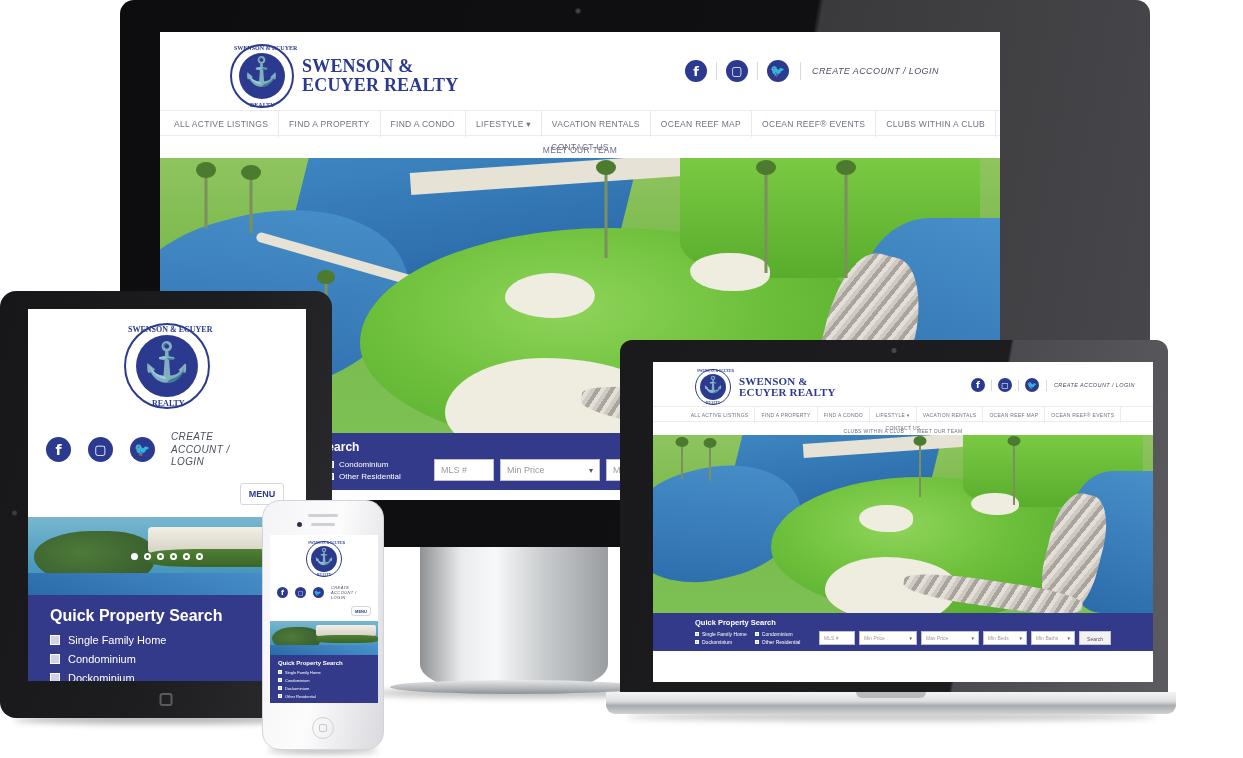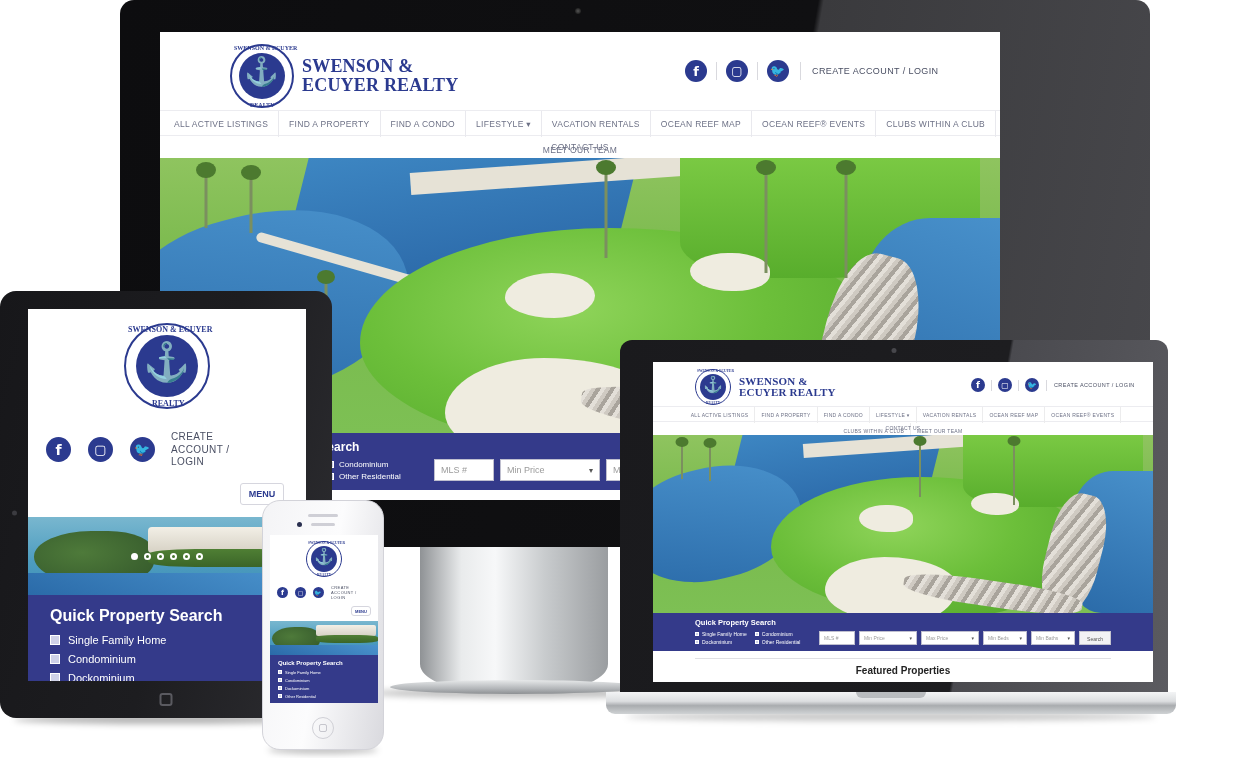--- a/index.html
+++ b/index.html
@@ -31,21 +31,21 @@
     font-family:"Liberation Serif", serif; font-weight:700; color:#2b3a8f;
     line-height:1.04; letter-spacing:.2px;
   }
   .social-row { display:flex; align-items:center; }
   .soc {
     border-radius:50%; background:#2b3a8f; color:#fff;
     display:flex; align-items:center; justify-content:center;
     font-family:"DejaVu Sans", sans-serif; font-weight:700;
   }
   .soc-div { background:#d9d9de; }
-  .acct { color:#4a4f63; letter-spacing:.4px; }
+  .acct { color:#4a4f63; letter-spacing:.4px;font-style:italic; }
   .navbar { display:flex; align-items:center; justify-content:center; flex-wrap:wrap; }
   .navitem { color:#6d7186; letter-spacing:.3px; white-space:nowrap; text-align:center; }
   .navrow2 { display:flex; justify-content:center; }
 
   
   .hero { position:relative; overflow:hidden; background:#2f7fb5; }
   .hero-sky { position:absolute; left:0; right:0; top:0; background:linear-gradient(180deg,#cfe0c9 0%,#b9d3ad 100%); }
   .hero-water1 { position:absolute; background:linear-gradient(170deg,#3d86c2 0%,#2f6fae 60%,#26629c 100%); }
   .hero-water2 { position:absolute; background:linear-gradient(200deg,#4a93cd 0%,#2a6aa8 100%); }
   .hero-green { position:absolute; background:radial-gradient(ellipse at 40% 35%, #8fd45a 0%, #6cbf3a 45%, #4fa32a 100%); }
@@ -509,25 +509,20 @@
                 </div>
                 <div class="fld" style="width:44px;height:14px;font-size:5px;padding:0 4px;">
                   <span>Min Baths</span>
                   <span class="caret" style="font-size:5px;">▾</span>
                 </div>
                 <div class="btn-search" style="width:32px;height:14px;line-height:14px;font-size:5px;">Search</div>
               </div>
             </div>
           </div>
 
-          <div class="featured" style="padding:7px 42px 0;">
-            <div class="feat-rule" style="margin-bottom:6px;"></div>
-            <div class="feat-title" style="font-size:10px;margin-bottom:6px;">Featured Properties</div>
-
-          </div>
         </div>
 
       </div>
     </div>
     <div class="lap-base"></div>
     <div class="lap-notch"></div>
   </div>
 
   <div id="phone">
     <div class="ph-shadow"></div>

